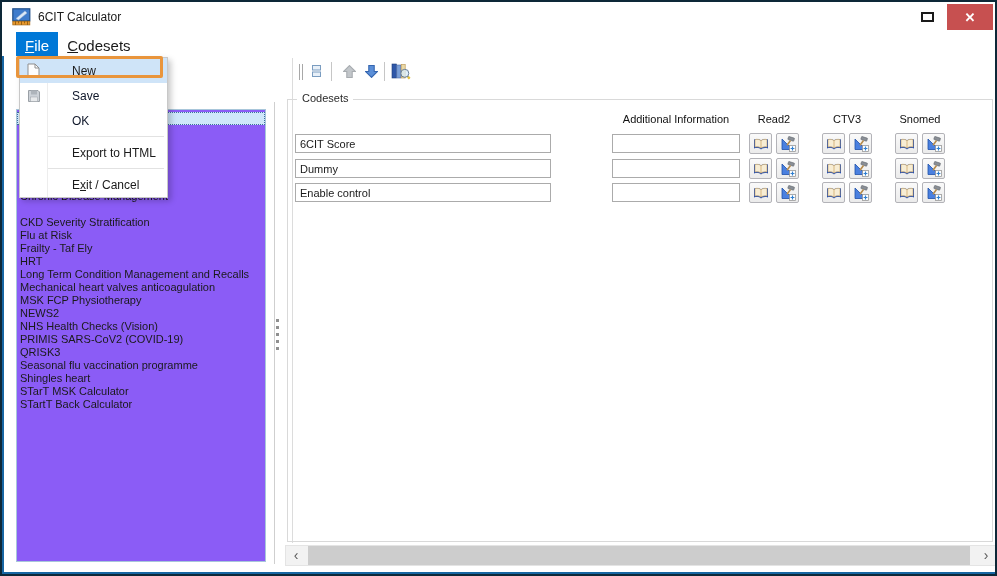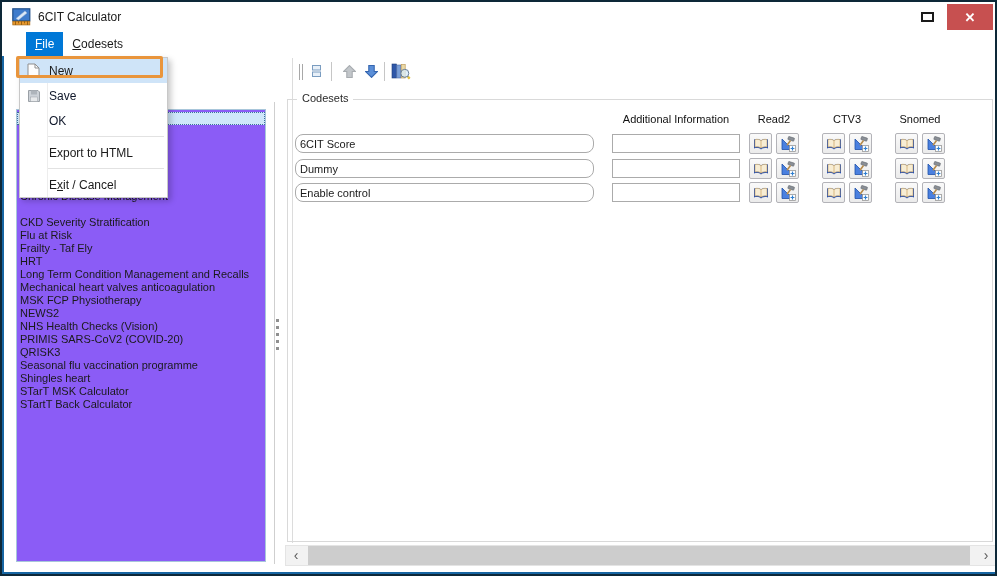--- a/index.html
+++ b/index.html
@@ -10,32 +10,32 @@
     box-shadow: inset 2px 0 0 #1766a3, inset 0 -2px 0 #1766a3;
   }
   
   .titlebar { position:absolute; left:0; top:0; right:0; height:30px; background:#ffffff; }
   .app-icon { position:absolute; left:10px; top:6px; width:20px; height:18px; }
   .title-text { position:absolute; left:36px; top:8px; font-size:12px; color:#1a1a1a; }
   .btn-max { position:absolute; right:50px; top:2px; width:36px; height:26px; background:#fff; border:none; display:flex; align-items:center; justify-content:center; cursor:default; }
   .btn-max .rect { display:block; width:13px; height:10px; border:2px solid #1a1a1a; }
   .btn-close { position:absolute; right:2px; top:2px; width:46px; height:26px; background:#c75050; border:none; color:#fff; font-size:13px; font-weight:bold; display:flex; align-items:center; justify-content:center; cursor:default; }
   
-  .menubar { position:absolute; left:0; top:30px; right:16px; height:24px; background:#fff; display:flex; padding-left:24px; font-size:12px; }
+  .menubar { position:absolute; left:0; top:30px; right:16px; height:24px; background:#fff; display:flex; padding-left:14px; font-size:15px; }
   .menubar-item { padding:5px 9px 0 9px; height:24px; color:#1a1a1a; }
   .menubar-item.active { background:#0078d7; color:#ffffff; }
   .hotkey { text-decoration:underline; }
   
   .menu-popup { position:absolute; left:17px; top:55px; width:149px; background:#ffffff; border:1px solid #c8c8c8; box-shadow:3px 3px 6px rgba(0,0,0,0.22); z-index:50; padding:0; }
   .menu-popup::before { content:""; position:absolute; left:27px; top:0; bottom:0; width:1px; background:#ededed; }
   .menu-item { position:relative; display:flex; align-items:center; height:25px; font-size:12px; color:#1a1a1a; }
   .menu-item.highlighted { background:#cfe4f8; }
   .menu-item.disabled { color:#0f172a; }
   .mi-icon { width:27px; display:flex; align-items:center; justify-content:center; flex:0 0 27px; }
-  .mi-label { margin-left:2px; white-space:nowrap; }
+  .mi-label { margin-left:25px; white-space:nowrap; }
   .menu-sep { height:1px; background:#e2e2e2; margin:3px 3px 3px 28px; }
   .annotation-box { position:absolute; left:14px; top:54px; width:147px; height:22px; border:3px solid #e9953c; border-radius:2px; z-index:60; pointer-events:none; }
   
   .calc-list { position:absolute; left:14px; top:107px; width:250px; height:453px; background:#8b5cf6; border:1px solid #a8c6da; padding-top:2px; z-index:10; overflow:hidden; }
   .list-item { height:13px; line-height:13px; font-size:11px; color:#1a1a1a; padding-left:3px; white-space:nowrap; }
   .list-item.selected { background:#cfe7fa; outline:1px dotted #3c6e9e; outline-offset:-1px; }
   
   .panel-edge-line { position:absolute; left:272px; top:100px; width:1px; height:462px; background:#cfcfcf; }
   .splitter-dots { position:absolute; left:274px; top:317px; width:3px; height:31px; background:repeating-linear-gradient(#8f8f8f 0 3px, transparent 3px 7px); cursor:col-resize; }
   .rpanel-edge-line { position:absolute; left:290px; top:56px; width:1px; height:485px; background:#dcdcdc; }
@@ -46,21 +46,21 @@
   .tb-sep { position:absolute; top:2px; width:1px; height:19px; background:#c6c6c6; }
   
   .groupbox { position:absolute; left:285px; top:97px; width:706px; height:443px; border:1px solid #d9d9d9; }
   .groupbox-label { position:absolute; left:9px; top:-8px; background:#ffffff; padding:0 5px; font-size:11px; color:#2a2a2a; }
   .col-header { position:absolute; top:111px; font-size:11px; color:#111; text-align:center; }
   .hdr-addinfo { left:600px; width:148px; }
   .hdr-read2 { left:745px; width:54px; }
   .hdr-ctv3 { left:818px; width:54px; }
   .hdr-snomed { left:891px; width:54px; }
   .txt-input { position:absolute; height:19px; border:1px solid #ababab; font-family:"Liberation Sans", sans-serif; font-size:11px; color:#1a1a1a; padding:1px 4px; background:#fff; }
-  .name-input { left:293px; width:299px;border-radius:8px; }
+  .name-input { left:293px; width:256px; }
   .add-input { left:610px; width:128px; }
   .row1 { top:132px; } .row2 { top:157px; } .row3 { top:181px; }
   .icon-btn { position:absolute; width:23px; height:21px; border:1px solid #b3b3b8; border-radius:2px; background:linear-gradient(#fafafa,#ebebeb); display:flex; align-items:center; justify-content:center; padding:0; cursor:default; }
   .brow1 { top:131px; } .brow2 { top:156px; } .brow3 { top:180px; }
   .c-r2a { left:747px; } .c-r2b { left:774px; }
   .c-c3a { left:820px; } .c-c3b { left:847px; }
   .c-sna { left:893px; } .c-snb { left:920px; }
   
   .hscroll { position:absolute; left:283px; top:543px; width:712px; height:21px; background:#f2f2f2; border:1px solid #e4e4e4; }
   .hs-btn { position:absolute; top:0; width:20px; height:19px; background:#f2f2f2; border:none; color:#5a5a5a; font-size:14px; line-height:19px; text-align:center; cursor:default; }
@@ -148,21 +148,21 @@
     <div class="list-item"><span></span></div>
     <div class="list-item"><span>CKD Severity Stratification</span></div>
     <div class="list-item"><span>Flu at Risk</span></div>
     <div class="list-item"><span>Frailty - Taf Ely</span></div>
     <div class="list-item"><span>HRT</span></div>
     <div class="list-item"><span>Long Term Condition Management and Recalls</span></div>
     <div class="list-item"><span>Mechanical heart valves anticoagulation</span></div>
     <div class="list-item"><span>MSK FCP Physiotherapy</span></div>
     <div class="list-item"><span>NEWS2</span></div>
     <div class="list-item"><span>NHS Health Checks (Vision)</span></div>
-    <div class="list-item"><span>PRIMIS SARS-CoV2 (COVID-20)</span></div>
+    <div class="list-item"><span>PRIMIS SARS-CoV2 (COVID-19)</span></div>
     <div class="list-item"><span>QRISK3</span></div>
     <div class="list-item"><span>Seasonal flu vaccination programme</span></div>
     <div class="list-item"><span>Shingles heart</span></div>
     <div class="list-item"><span>STarT MSK Calculator</span></div>
     <div class="list-item"><span>STartT Back Calculator</span></div>
   </div>
 
   <div class="panel-edge-line"></div>
   <div class="splitter-dots"></div>
   <div class="rpanel-edge-line"></div>

